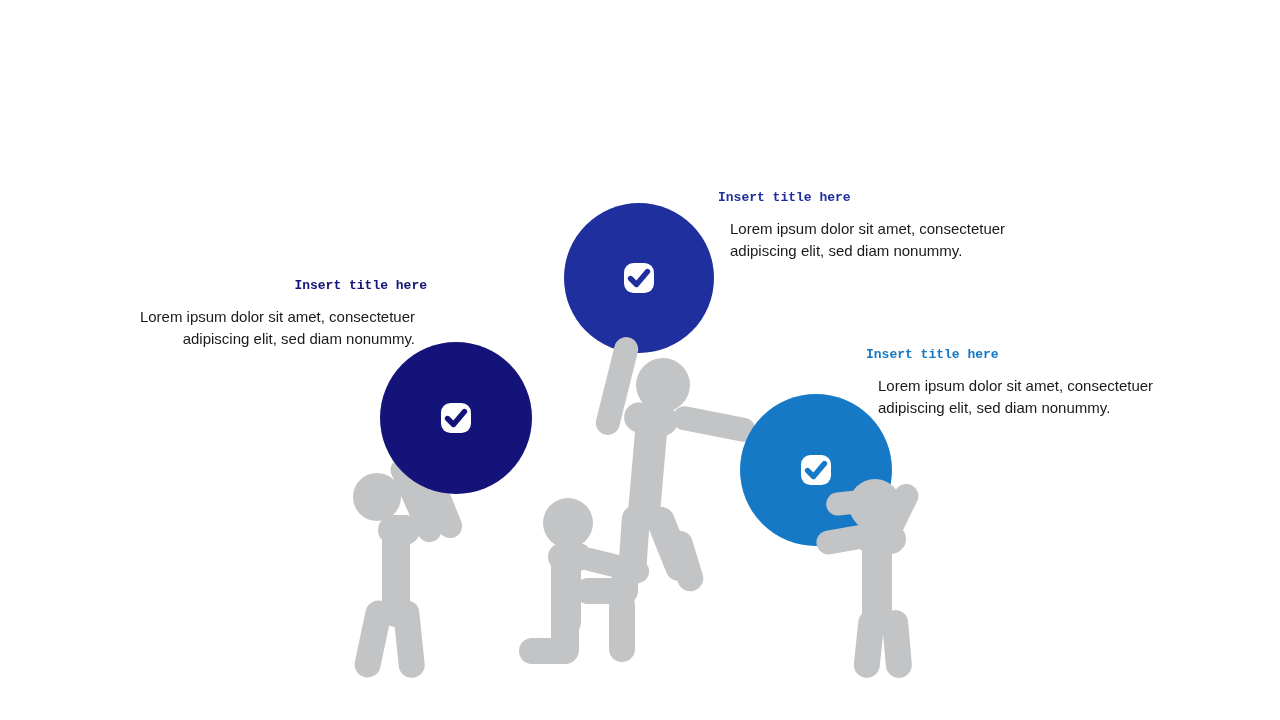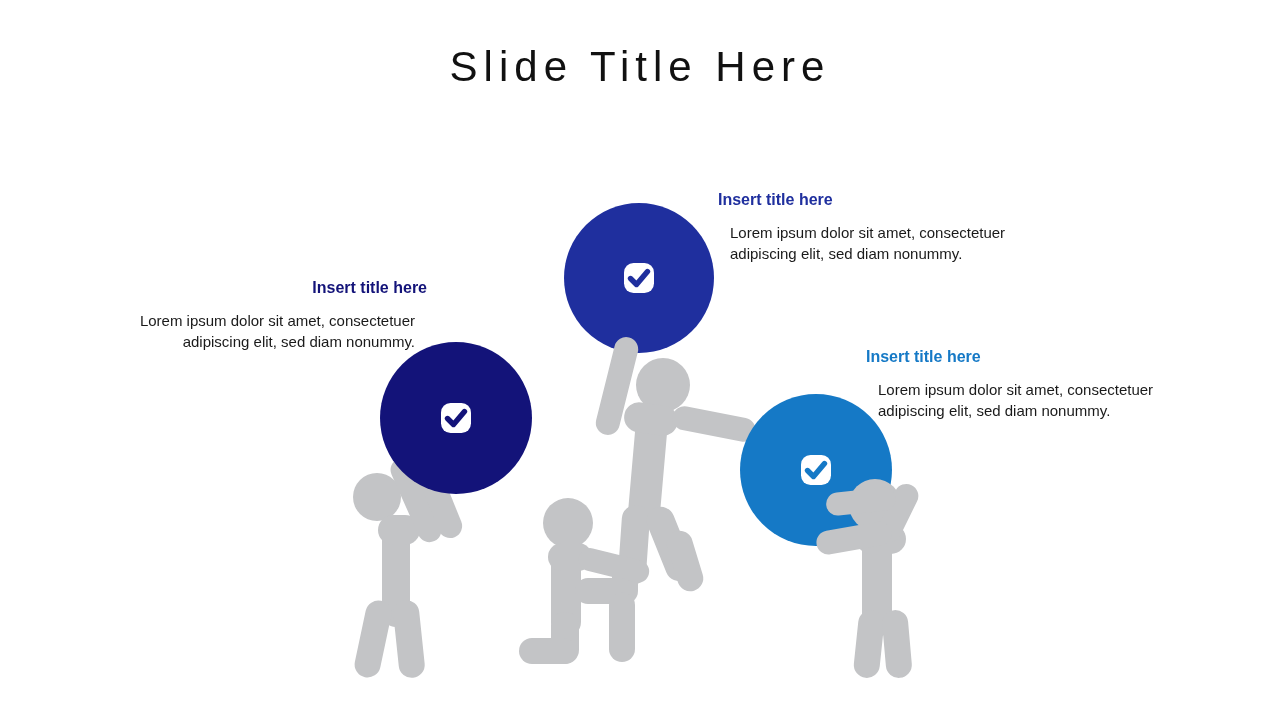--- a/index.html
+++ b/index.html
@@ -37,25 +37,26 @@
     position: absolute;
     left: 0;
     top: 0;
     width: 1280px;
     height: 720px;
   }
   .text-block {
     position: absolute;
   }
   .tb-title {
-    font-size: 16px;
+    font-size: 13px;
     font-weight: bold;
     line-height: 1.25;
     margin: 0 0 5px 0;
     white-space: nowrap;
+    font-family: Liberation Mono, monospace;
   }
   .tb-body {
     font-size: 15px;
     font-weight: 400;
     color: #1a1a1a;
     line-height: 1.42;
     margin: 12px;
   }
   #block-top {
     left: 718px;
@@ -74,21 +75,20 @@
     top: 347px;
     width: 310px;
     text-align: left;
   }
 </style>
 </head>
 <body>
 
 <div id="slide">
 
-  <div id="slide-title">Slide Title Here</div>
 
   <svg class="art-layer" viewBox="0 0 1280 720" xmlns="http://www.w3.org/2000/svg">
 
     <g>
 
       <circle cx="377" cy="497" r="24" fill="#c3c4c6"></circle>
 
       <rect x="382" y="517" width="28" height="110" rx="14" fill="#c3c4c6"></rect>
 
       <rect x="360" y="600" width="26" height="78" rx="13" fill="#c3c4c6" transform="rotate(12 373 639)"></rect>

